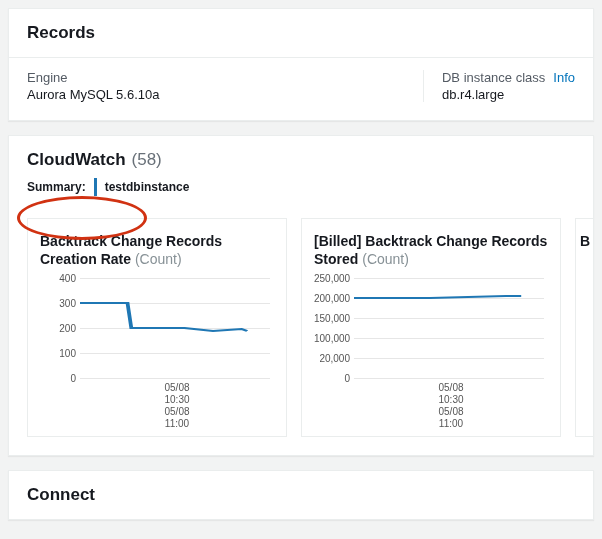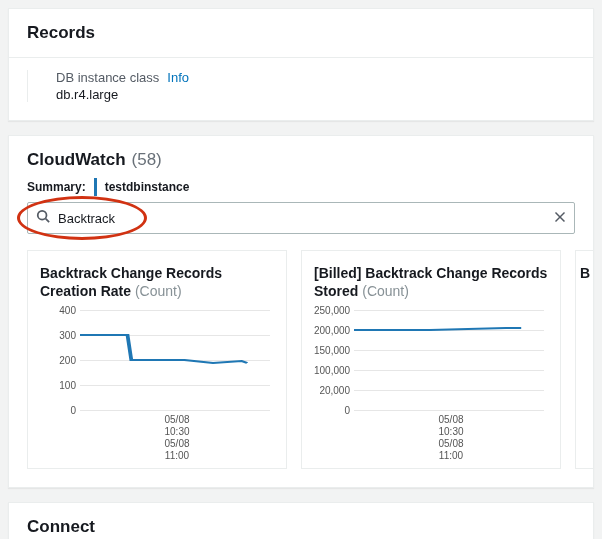--- a/index.html
+++ b/index.html
@@ -21,21 +21,21 @@
     font-size: 17px;
     font-weight: 700;
     border-bottom: 1px solid #eaeded;
   }
   .summary-body {
     display: flex;
     padding: 12px 18px 18px;
   }
   .col { flex: 0 0 auto; }
   .col.engine { flex: 1 1 auto; }
-  .col.dbclass { border-left: 1px solid #eaeded; padding-left: 28px; min-width: 120px;}
+  .col.dbclass { border-left: 1px solid #eaeded; padding-left: 18px; min-width: 120px;}
   .field-label {
     font-size: 13px;
     color: #545b64;
     margin-bottom: 2px;
     display: flex;
     align-items: center;
     gap: 8px;
   }
   .field-value { font-size: 13px; }
   .info-link { color: #0073bb; font-size: 13px; font-weight: 400; }
@@ -116,20 +116,24 @@
   .xaxis .xt { text-align: center; line-height: 1.2; }
   svg.line { position: absolute; inset: 0; width: 100%; height: 100%; }
   .connect-panel .panel-header { border-bottom: none; }
 </style>
 </head>
 <body>
 
 <div class="panel">
   <div class="panel-header">Records</div>
   <div class="summary-body">
+    <div class="col engine">
+      <div class="field-label">Engine</div>
+      <div class="field-value">Aurora MySQL 5.6.10a</div>
+    </div>
     <div class="col dbclass">
       <div class="field-label">
         <span>DB instance class</span>
         <a class="info-link">Info</a>
       </div>
       <div class="field-value">db.r4.large</div>
     </div>
   </div>
 </div>
 
@@ -137,37 +141,20 @@
   <div class="cw-header">
     <span>CloudWatch</span>
     <span class="cw-count">(58)</span>
   </div>
   <div class="legend-row">
     <span class="legend-label">Summary:</span>
     <span class="legend-swatch"></span>
     <span class="legend-name">testdbinstance</span>
   </div>
   <div class="search-wrap">
-    <div class="search-box">
-      <span>
-        <svg width="14" height="14" viewBox="0 0 16 16" fill="none" stroke="#545b64" stroke-width="2">
-          <circle cx="7" cy="7" r="5"></circle>
-          <line x1="11" y1="11" x2="15" y2="15"></line>
-        </svg>
-      </span>
-      <input class="search-input" type="text" value="Backtrack" style="">
-      <button class="icon-btn">
-        <span>
-          <svg width="12" height="12" viewBox="0 0 16 16" stroke="#545b64" stroke-width="2">
-            <line x1="2" y1="2" x2="14" y2="14"></line>
-            <line x1="14" y1="2" x2="2" y2="14"></line>
-          </svg>
-        </span>
-      </button>
-    </div>
     <div class="highlight-ellipse"></div>
   </div>
 
   <div class="charts-row">
 
     <div class="chart-card">
       <div class="chart-title">
         <span>Backtrack Change Records Creation Rate</span>
         <span class="chart-unit">(Count)</span>
       </div>

